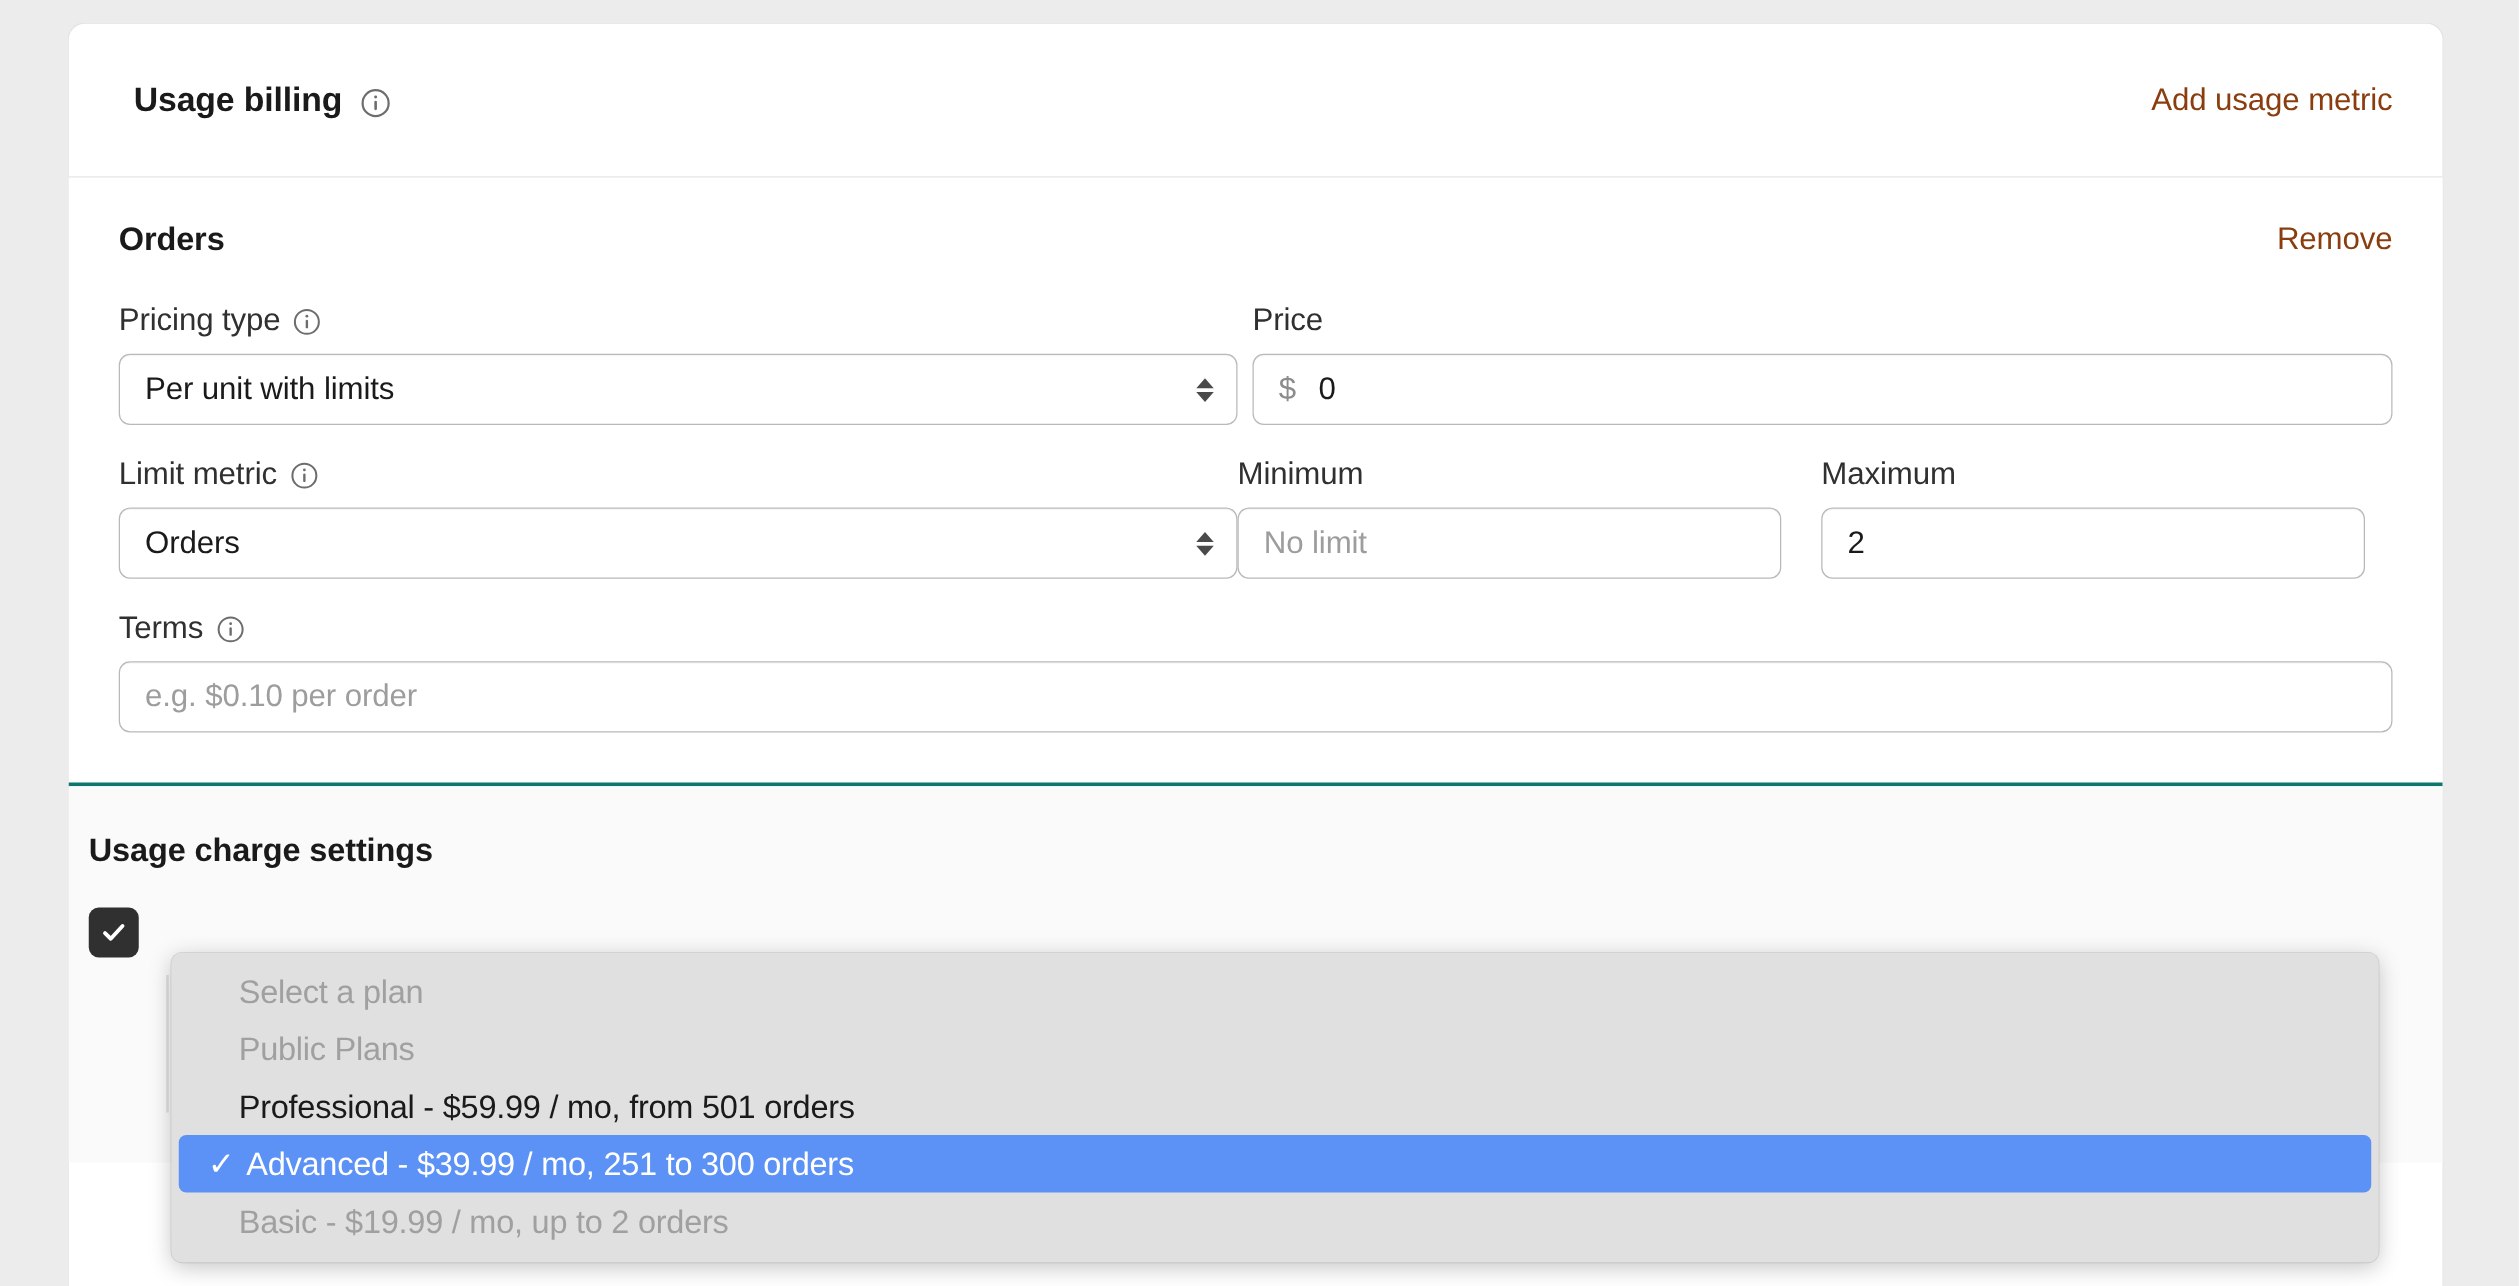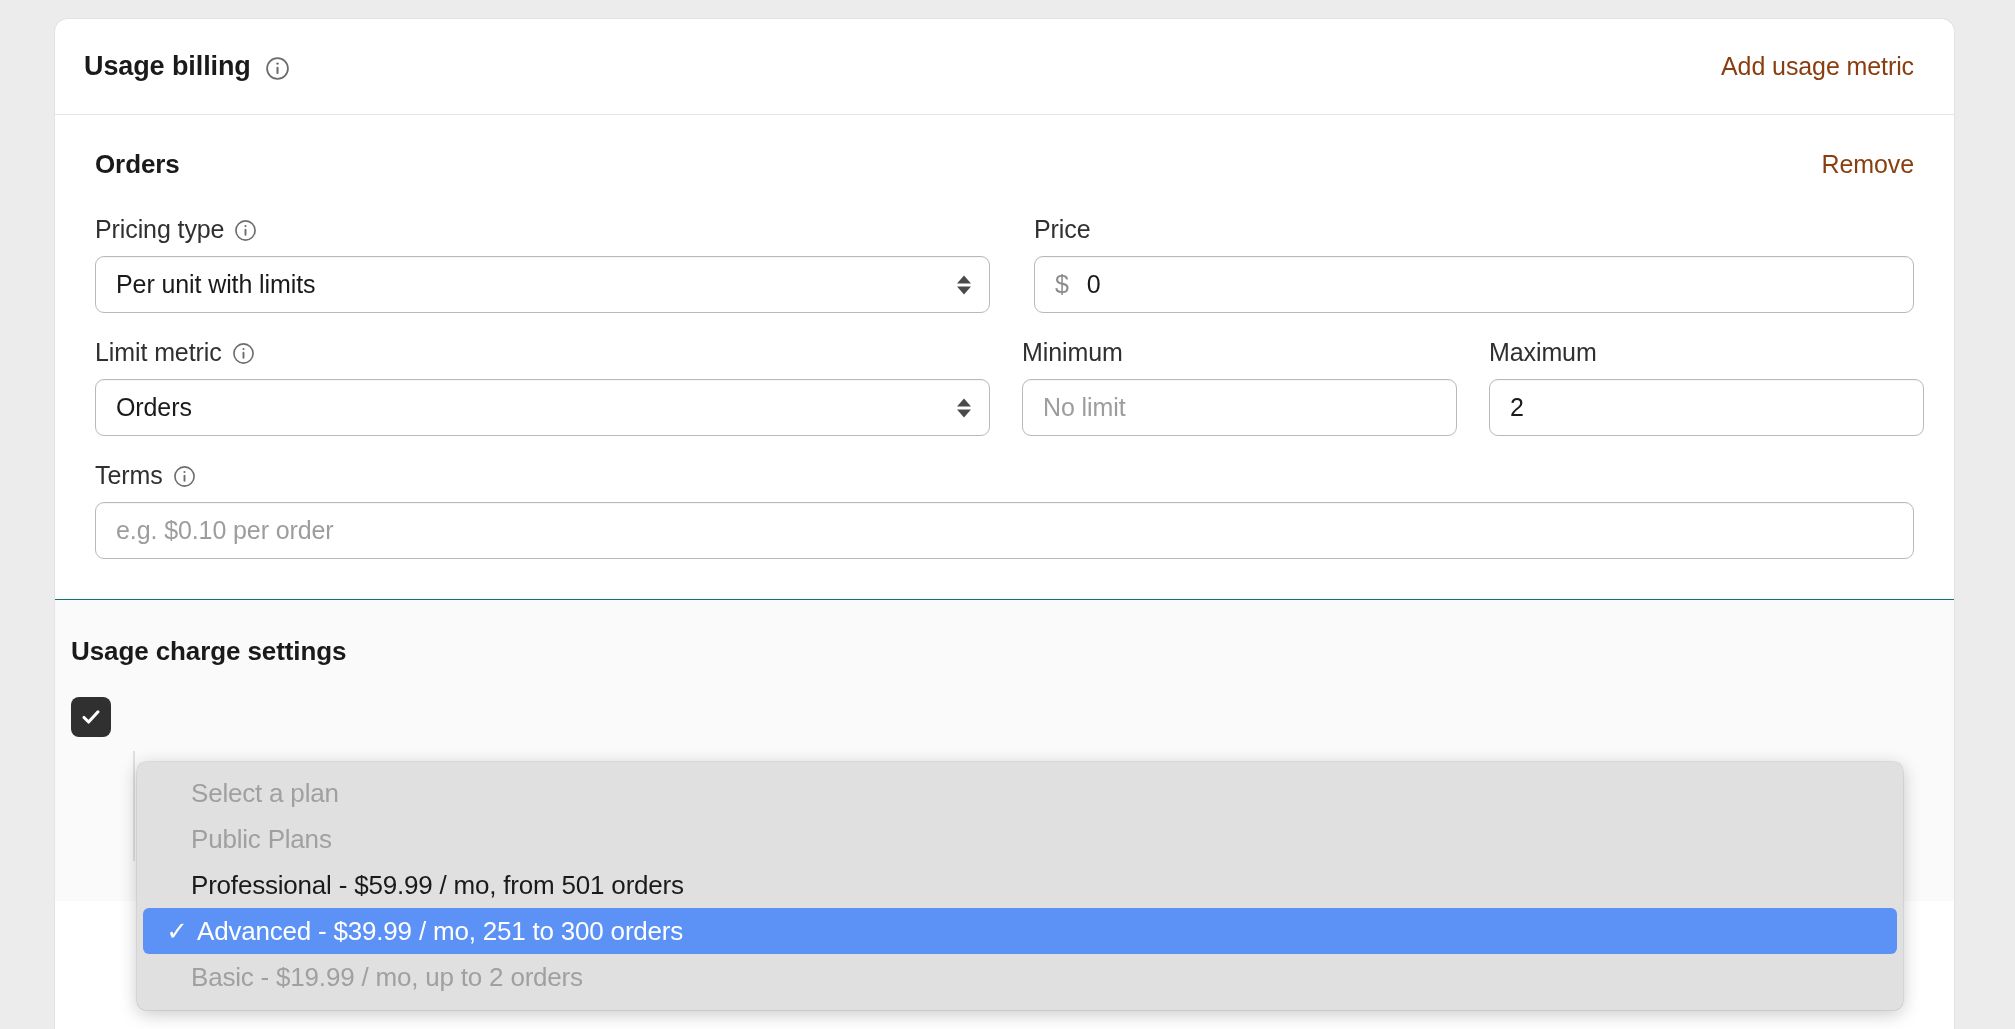--- a/index.html
+++ b/index.html
@@ -32,25 +32,25 @@
     background: #ffffff;
     border-radius: 14px;
     border: 1px solid #e3e3e3;
     border-bottom: none;
     overflow: visible;
   }
 
   
   .card-header {
     position: relative;
-    height: 96px;
+    height: 123px;
     border-bottom: 1px solid #e6e6e6;
     display: flex;
     align-items: center;
-    padding: 0 40px 0 29px;
+    padding: 0 40px 0 52px;
   }
 
   .card-header-title {
     font-size: 27px;
     font-weight: 700;
     color: #1a1a1a;
     letter-spacing: -0.1px;
   }
 
   .info-icon {
@@ -71,21 +71,21 @@
     margin-left: auto;
     font-size: 25px;
     color: #8a3e10;
     cursor: pointer;
     letter-spacing: -0.1px;
   }
 
   
   .metric-block {
     padding: 34px 40px 40px 40px;
-    border-bottom: 1px solid #0f766e;
+    border-bottom: 3px solid #0f766e;
     background: #fff;
   }
 
   .metric-title-row {
     display: flex;
     align-items: center;
     margin-bottom: 34px;
   }
 
   .metric-title {
@@ -99,21 +99,20 @@
     margin-left: auto;
     font-size: 25px;
     color: #8a3e10;
     cursor: pointer;
     letter-spacing: -0.1px;
   }
 
   
   .field-row {
     display: flex;
-    gap: 32px;
     margin-bottom: 24px;
   }
 
   .field-row:last-child { margin-bottom: 0; }
 
   .col-left  { width: 895px; flex: 0 0 895px; }
   .col-right { flex: 1 1 auto; display: flex; gap: 32px; }
   .col-full  { width: 100%; }
 
   .field-label {

